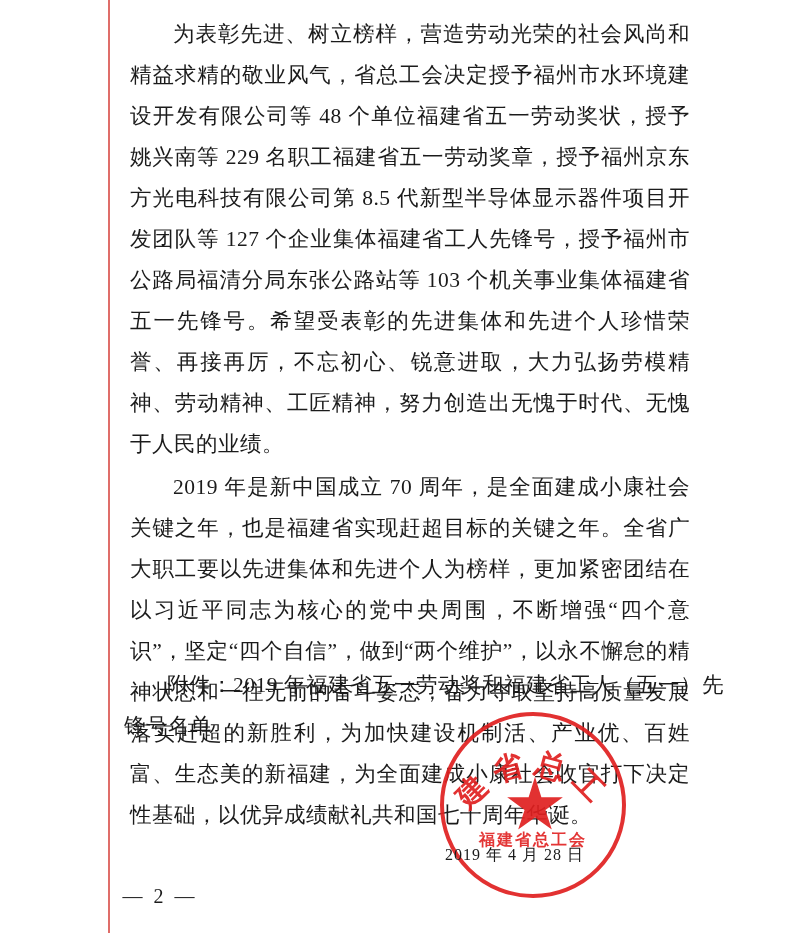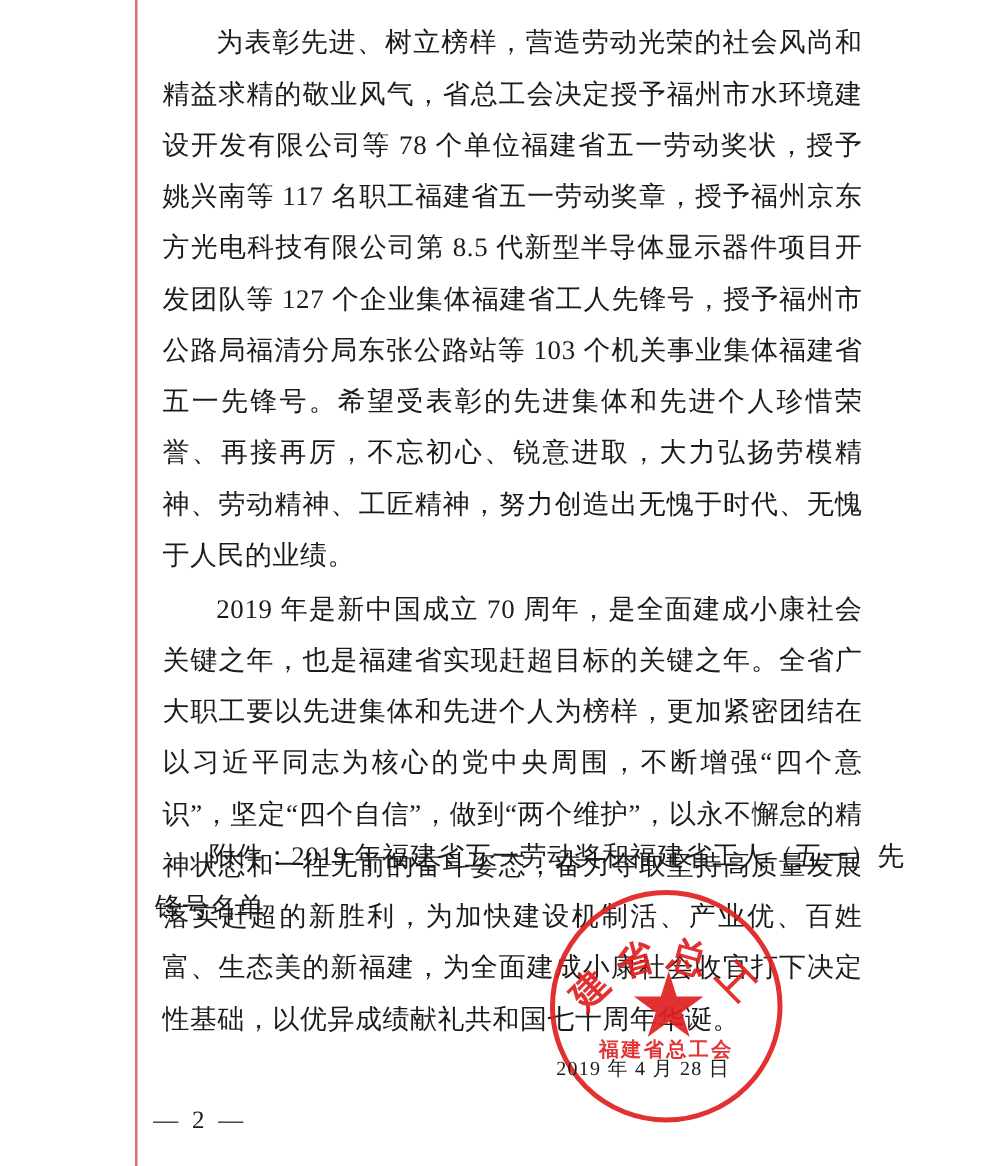--- a/index.html
+++ b/index.html
@@ -129,21 +129,21 @@
   }
 </style>
 </head>
 <body>
 
 <div id="page">
 
   <div class="left-rule"></div>
 
   <div class="body-text">
-    <p class="para">为表彰先进、树立榜样，营造劳动光荣的社会风尚和精益求精的敬业风气，省总工会决定授予福州市水环境建设开发有限公司等 78 个单位福建省五一劳动奖状，授予姚兴南等 117 名职工福建省五一劳动奖章，授予福州京东方光电科技有限公司第 8.5 代新型半导体显示器件项目开发团队等 127 个企业集体福建省工人先锋号，授予福州市公路局福清分局东张公路站等 103 个机关事业集体福建省五一先锋号。希望受表彰的先进集体和先进个人珍惜荣誉、再接再厉，不忘初心、锐意进取，大力弘扬劳模精神、劳动精神、工匠精神，努力创造出无愧于时代、无愧于人民的业绩。</p>
+    <p class="para">为表彰先进、树立榜样，营造劳动光荣的社会风尚和精益求精的敬业风气，省总工会决定授予福州市水环境建设开发有限公司等 48 个单位福建省五一劳动奖状，授予姚兴南等 229 名职工福建省五一劳动奖章，授予福州京东方光电科技有限公司第 8.5 代新型半导体显示器件项目开发团队等 127 个企业集体福建省工人先锋号，授予福州市公路局福清分局东张公路站等 103 个机关事业集体福建省五一先锋号。希望受表彰的先进集体和先进个人珍惜荣誉、再接再厉，不忘初心、锐意进取，大力弘扬劳模精神、劳动精神、工匠精神，努力创造出无愧于时代、无愧于人民的业绩。</p>
     <p class="para">2019 年是新中国成立 70 周年，是全面建成小康社会关键之年，也是福建省实现赶超目标的关键之年。全省广大职工要以先进集体和先进个人为榜样，更加紧密团结在以习近平同志为核心的党中央周围，不断增强“四个意识”，坚定“四个自信”，做到“两个维护”，以永不懈怠的精神状态和一往无前的奋斗姿态，奋力夺取坚持高质量发展落实赶超的新胜利，为加快建设机制活、产业优、百姓富、生态美的新福建，为全面建成小康社会收官打下决定性基础，以优异成绩献礼共和国七十周年华诞。</p>
   </div>
 
   <div class="attachment">附件：2019 年福建省五一劳动奖和福建省工人（五一）先锋号名单</div>
 
   <div class="seal-wrap">
     <div class="seal"></div>
     <svg class="seal-arc" viewBox="0 0 186 186">
       <defs>
         <path id="arcpath" d="M 26,108 A 72,72 0 0 1 160,108"></path>

